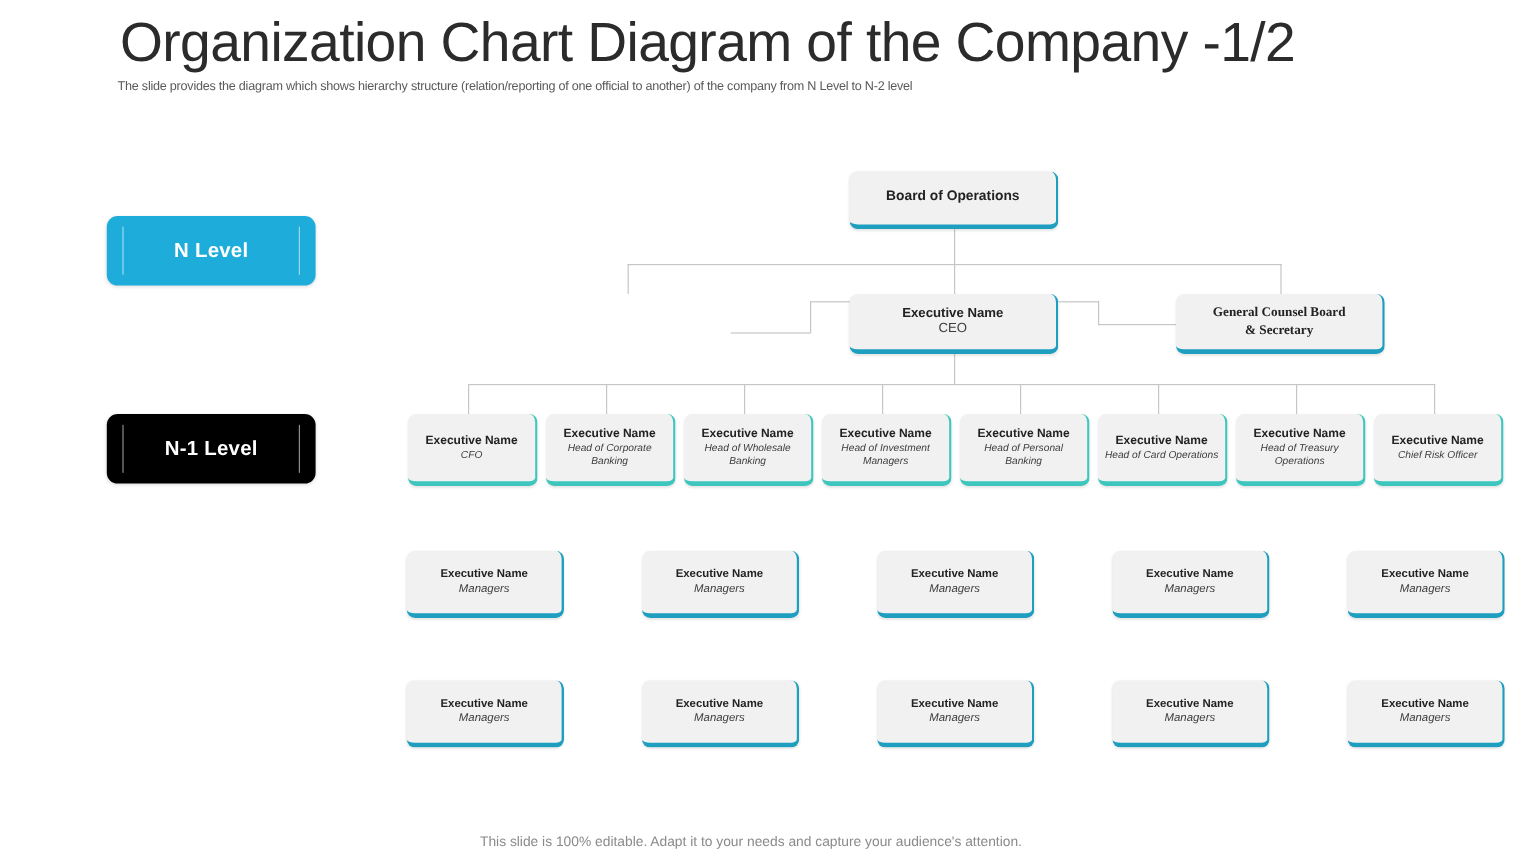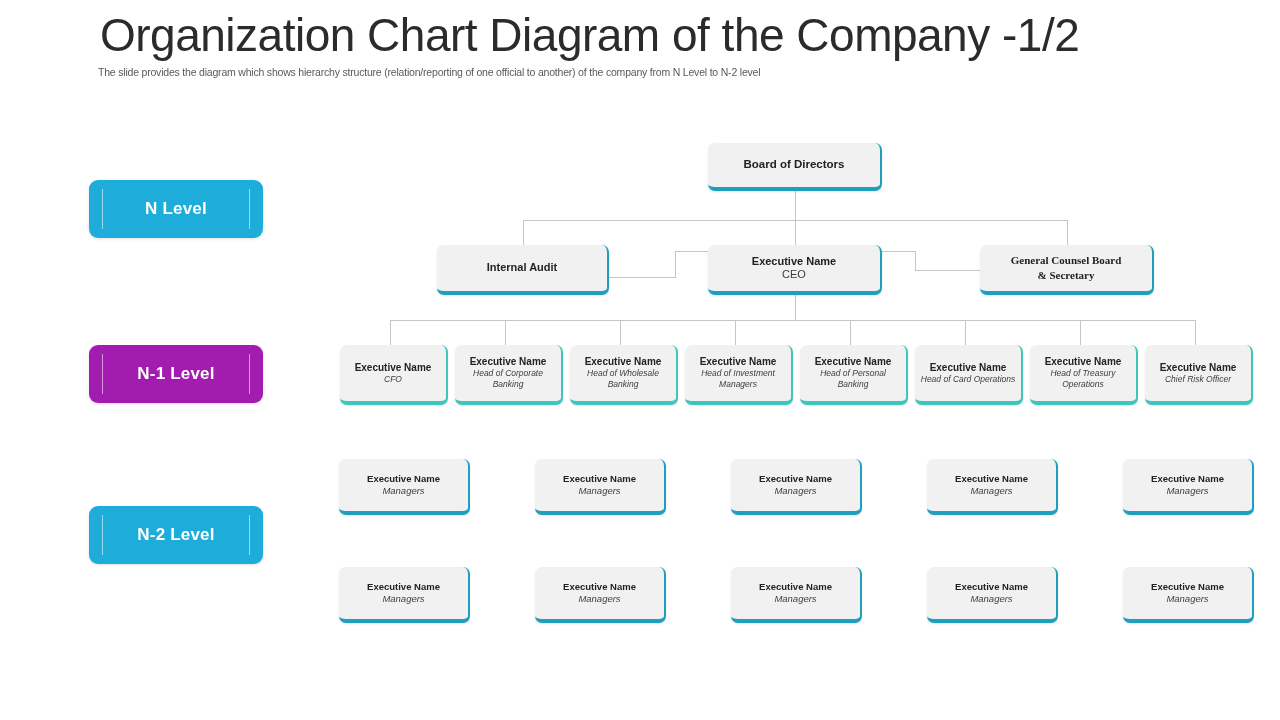--- a/index.html
+++ b/index.html
@@ -64,21 +64,21 @@
     position: absolute;
     top: 9px;
     bottom: 9px;
     width: 1px;
     background: rgba(255,255,255,0.55);
   }
   .level-pill::before { left: 13px; }
   .level-pill::after  { right: 13px; }
 
   #pill-n   { top: 180px; background: #1eaddb; }
-  #pill-n1  { top: 345px; background: #a21caf; }
+  #pill-n1  { top: 345px; background: #000000; }
   #pill-n2  { top: 506px; background: #1eaddb; }
 
   
   .node {
     position: absolute;
     background: #f1f1f1;
     border-radius: 7px;
     border-bottom: 4px solid #1e9fc0;
     border-right: 2px solid #1e9fc0;
     display: flex;
@@ -165,23 +165,20 @@
 
   <h1 id="title">Organization Chart Diagram of the Company -1/2</h1>
   <p id="subtitle">The slide provides the diagram which shows hierarchy structure (relation/reporting of one official to another) of the company  from N Level to N-2 level</p>
 
   <div class="level-pill" id="pill-n">
     <span>N Level</span>
   </div>
   <div class="level-pill" id="pill-n1">
     <span>N-1 Level</span>
   </div>
-  <div class="level-pill" id="pill-n2">
-    <span>N-2 Level</span>
-  </div>
 
   <div class="ln v" style="left:747px; top:191px; height:29px;"></div>
 
   <div class="ln h" style="left:475px; top:220px; width:545px;"></div>
   <div class="ln v" style="left:475px; top:220px; height:25px;"></div>
   <div class="ln v" style="left:747px; top:220px; height:25px;"></div>
   <div class="ln v" style="left:1019px; top:220px; height:25px;"></div>
 
   <div class="ln v" style="left:627px; top:251px; height:26px;"></div>
   <div class="ln h" style="left:627px; top:251px; width:34px;"></div>
@@ -197,26 +194,23 @@
   <div class="ln v" style="left:342px; top:320px; height:25px;"></div>
   <div class="ln v" style="left:457px; top:320px; height:25px;"></div>
   <div class="ln v" style="left:572px; top:320px; height:25px;"></div>
   <div class="ln v" style="left:687px; top:320px; height:25px;"></div>
   <div class="ln v" style="left:802px; top:320px; height:25px;"></div>
   <div class="ln v" style="left:917px; top:320px; height:25px;"></div>
   <div class="ln v" style="left:1032px; top:320px; height:25px;"></div>
   <div class="ln v" style="left:1147px; top:320px; height:25px;"></div>
 
   <div class="node" id="n-board">
-    <span class="nm">Board of Directors</span>
-  </div>
-
-  <div class="node row2" id="n-audit">
-    <span class="nm">Internal Audit</span>
-  </div>
+    <span class="nm">Board of Operations</span>
+  </div>
+
   <div class="node row2" id="n-ceo">
     <span class="nm">Executive Name</span>
     <span class="rl">CEO</span>
   </div>
   <div class="node row2" id="n-gc">
     <span class="nm">General Counsel Board</span>
     <span class="nm">&amp; Secretary</span>
   </div>
 
   <div class="node teal row3" style="left:292px;">
@@ -287,15 +281,16 @@
   </div>
   <div class="node rowM row5" style="left:879px;">
     <span class="nm">Executive Name</span>
     <span class="rl">Managers</span>
   </div>
   <div class="node rowM row5" style="left:1075px;">
     <span class="nm">Executive Name</span>
     <span class="rl">Managers</span>
   </div>
 
+  <div id="footer">This slide is 100% editable. Adapt it to your needs and capture your audience's attention.</div>
   <div id="page-num">10</div>
 
 </div>
 
 </body></html>

